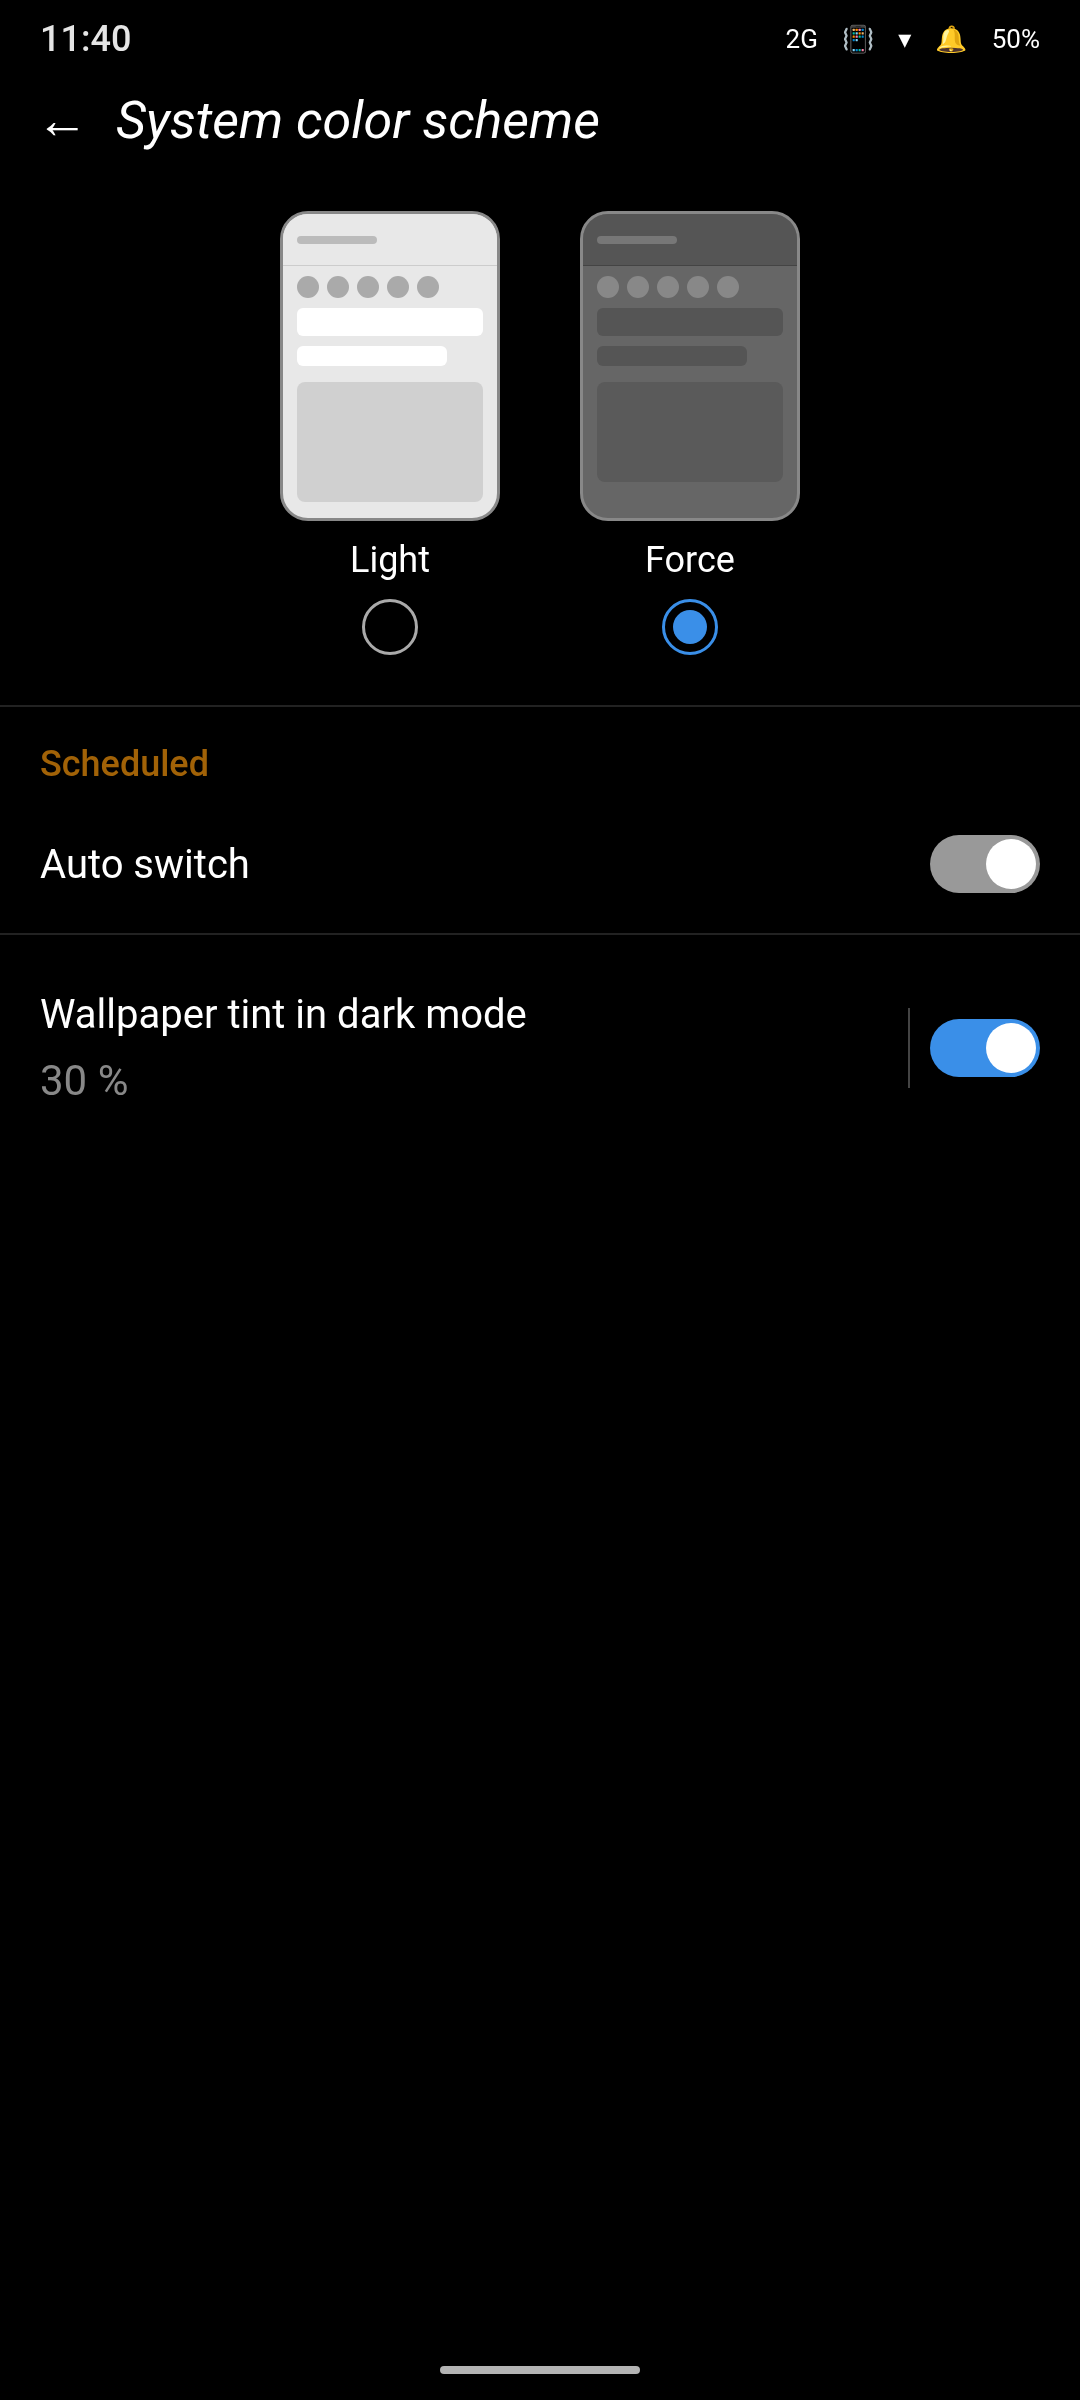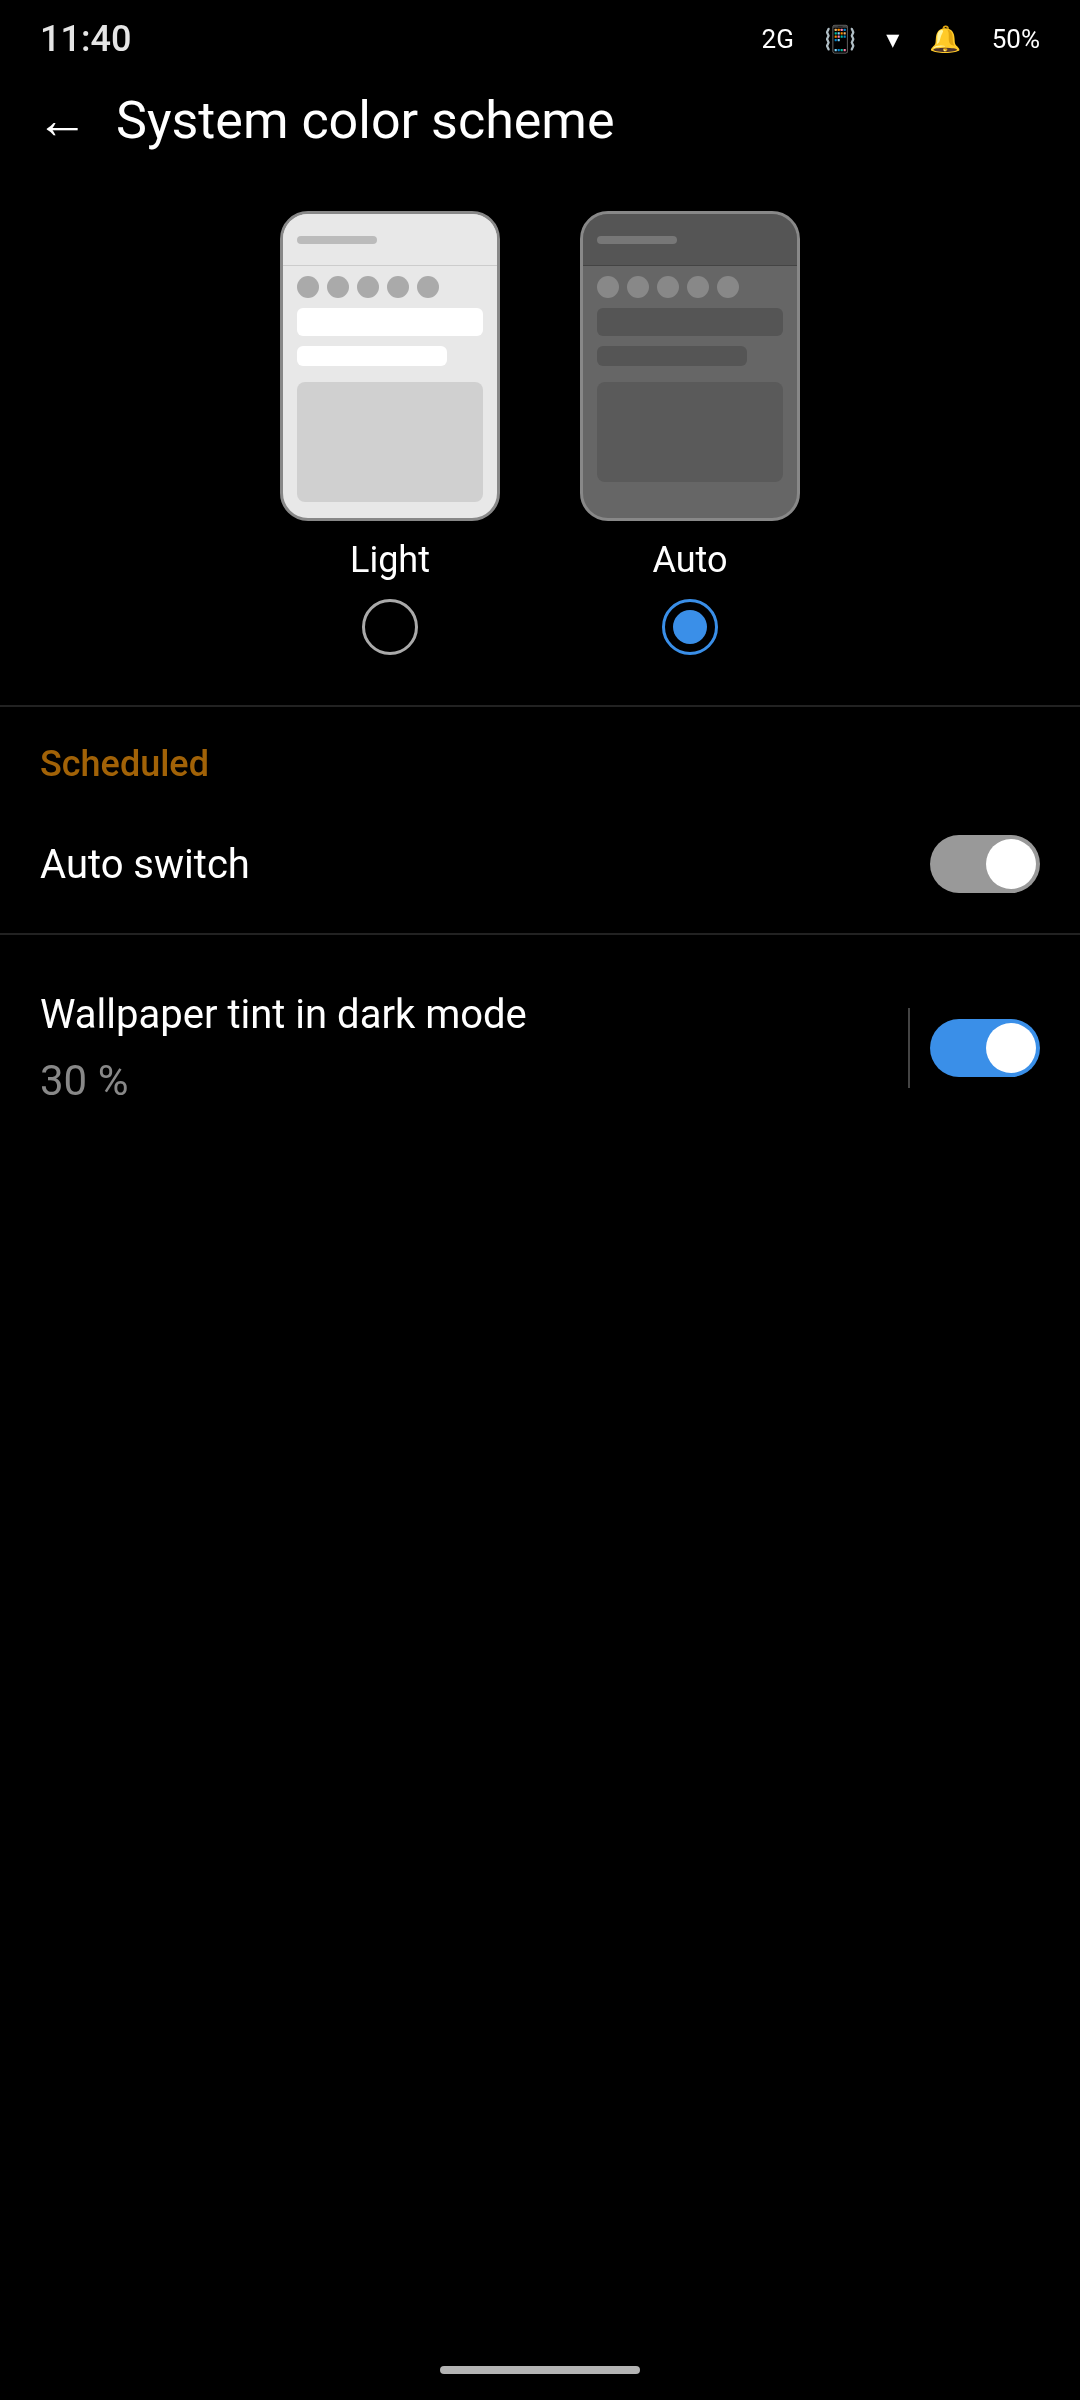--- a/index.html
+++ b/index.html
@@ -23,21 +23,21 @@
       height: 70px;
     }
     .status-time {
       font-size: 36px;
       font-weight: 500;
       color: #e5e5e5;
     }
     .status-icons {
       display: flex;
       align-items: flex-end;
-      gap: 30px;
+      gap: 24px;
     }
     .status-icon-text {
       font-size: 26px;
       color: #fff;
     }
 
     
     .header {
       display: flex;
       align-items: center;
@@ -47,20 +47,21 @@
     .back-arrow {
       font-size: 52px;
       color: #fff;
       line-height: 1;
       cursor: pointer;
     }
     .header-title {
       font-size: 52px;
       font-weight: 400;
       color: #fff;
+      font-style: italic;
     }
 
     
     .theme-selector {
       display: flex;
       justify-content: center;
       gap: 80px;
       padding: 30px 40px 50px 40px;
     }
     .theme-option {
@@ -346,21 +347,21 @@
         <div class="dot-dark"></div>
         <div class="dot-dark"></div>
         <div class="dot-dark"></div>
         <div class="dot-dark"></div>
         <div class="dot-dark"></div>
       </div>
       <div class="dark-preview preview-row-dark"></div>
       <div class="dark-preview preview-row2-dark"></div>
       <div class="dark-preview preview-body-dark"></div>
     </div>
-    <span class="theme-label">Auto</span>
+    <span class="theme-label">Force</span>
     <div class="radio-btn selected">
       <div class="radio-inner"></div>
     </div>
   </div>
 </div>
 
 <div class="divider"></div>
 
 <div class="section">
   <div class="section-title">Scheduled</div>

